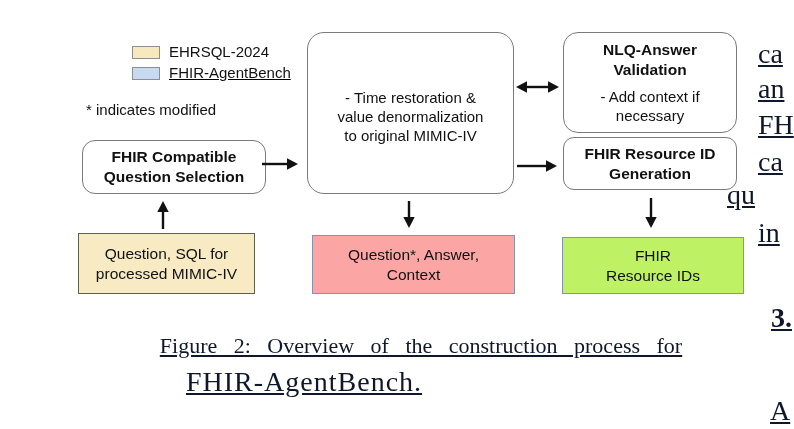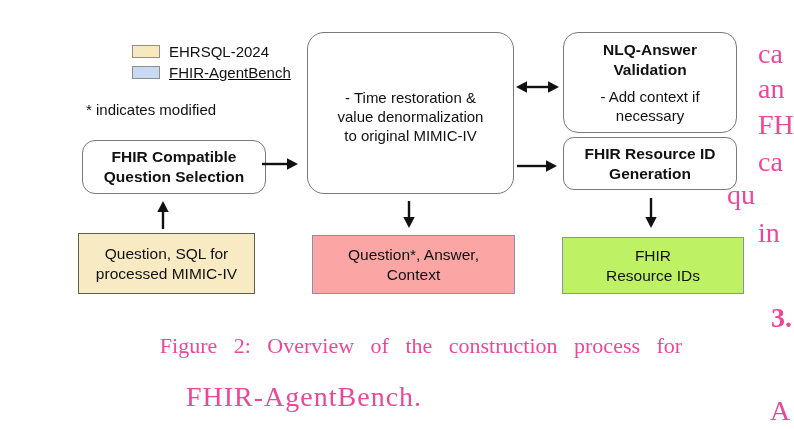--- a/index.html
+++ b/index.html
@@ -22,37 +22,37 @@
   #node-resourcegen { left:563px; top:137px; width:172px; height:51px;  border-radius:11px; }
 
   
   .databox { position:absolute; display:flex; align-items:center; justify-content:center;
              font-size:15.5px; line-height:20px; }
   #data-sql     { left:78px;  top:233px; width:175px; height:59px; background:#F8EBC4; border:1.7px solid #5f5f4c; }
   #data-context { left:312px; top:235px; width:201px; height:57px; background:#fca5a5; border:1.7px solid #8494ad; }
   #data-ids     { left:562px; top:237px; width:180px; height:55px; background:#bef264; border:1.7px solid #8494ad; }
 
   
-  .legend-row { position:absolute; display:flex; align-items:center; gap:9px;padding-left:39px; }
+  .legend-row { position:absolute; display:flex; align-items:flex-end; gap:9px;padding-left:39px; }
   #legend-row-1 { left:93px; top:44px; }
   #legend-row-2 { left:93px; top:65px;text-decoration:underline; }
   .swatch { width:28px; height:13px; border:1.4px solid #8e8e8e; box-sizing:border-box; }
   .swatch-yellow { background:#F7E8BD; }
   .swatch-blue   { background:#C7DAF2; }
   .legend-label { font-size:15px; line-height:15px; }
   #legend-note { position:absolute; left:86px; top:101px; font-size:15px; }
 
   
   #arrows { position:absolute; left:0; top:0; width:794px; height:429px; }
 
   
-  .serif { font-family:"Liberation Serif", serif; color:#ec4899; }
+  .serif { font-family:"Liberation Serif", serif; color:#0f172a;text-decoration:underline; }
   #caption-line1 { position:absolute; left:0; top:331px; width:794px; text-align:center;
                    font-size:22px; line-height:30px; word-spacing:11px;margin-left:24px; }
-  #caption-line2 { position:absolute; left:186px; top:382px; font-size:28px; line-height:30px; letter-spacing:1px;text-align:right; }
+  #caption-line2 { position:absolute; left:186px; top:367px; font-size:28px; line-height:30px; letter-spacing:1px;text-align:right; }
 
   
   .frag { position:absolute; font-size:28px; line-height:28px; }
   #frag-0 { left:758px; top:40px;  }
   #frag-1 { left:758px; top:75px;  }
   #frag-2 { left:758px; top:111px; }
   #frag-3 { left:758px; top:148px; }
   #frag-4 { left:727px; top:181px; }
   #frag-5 { left:758px; top:219px; }
   #frag-6 { left:771px; top:304px; font-weight:700; }

